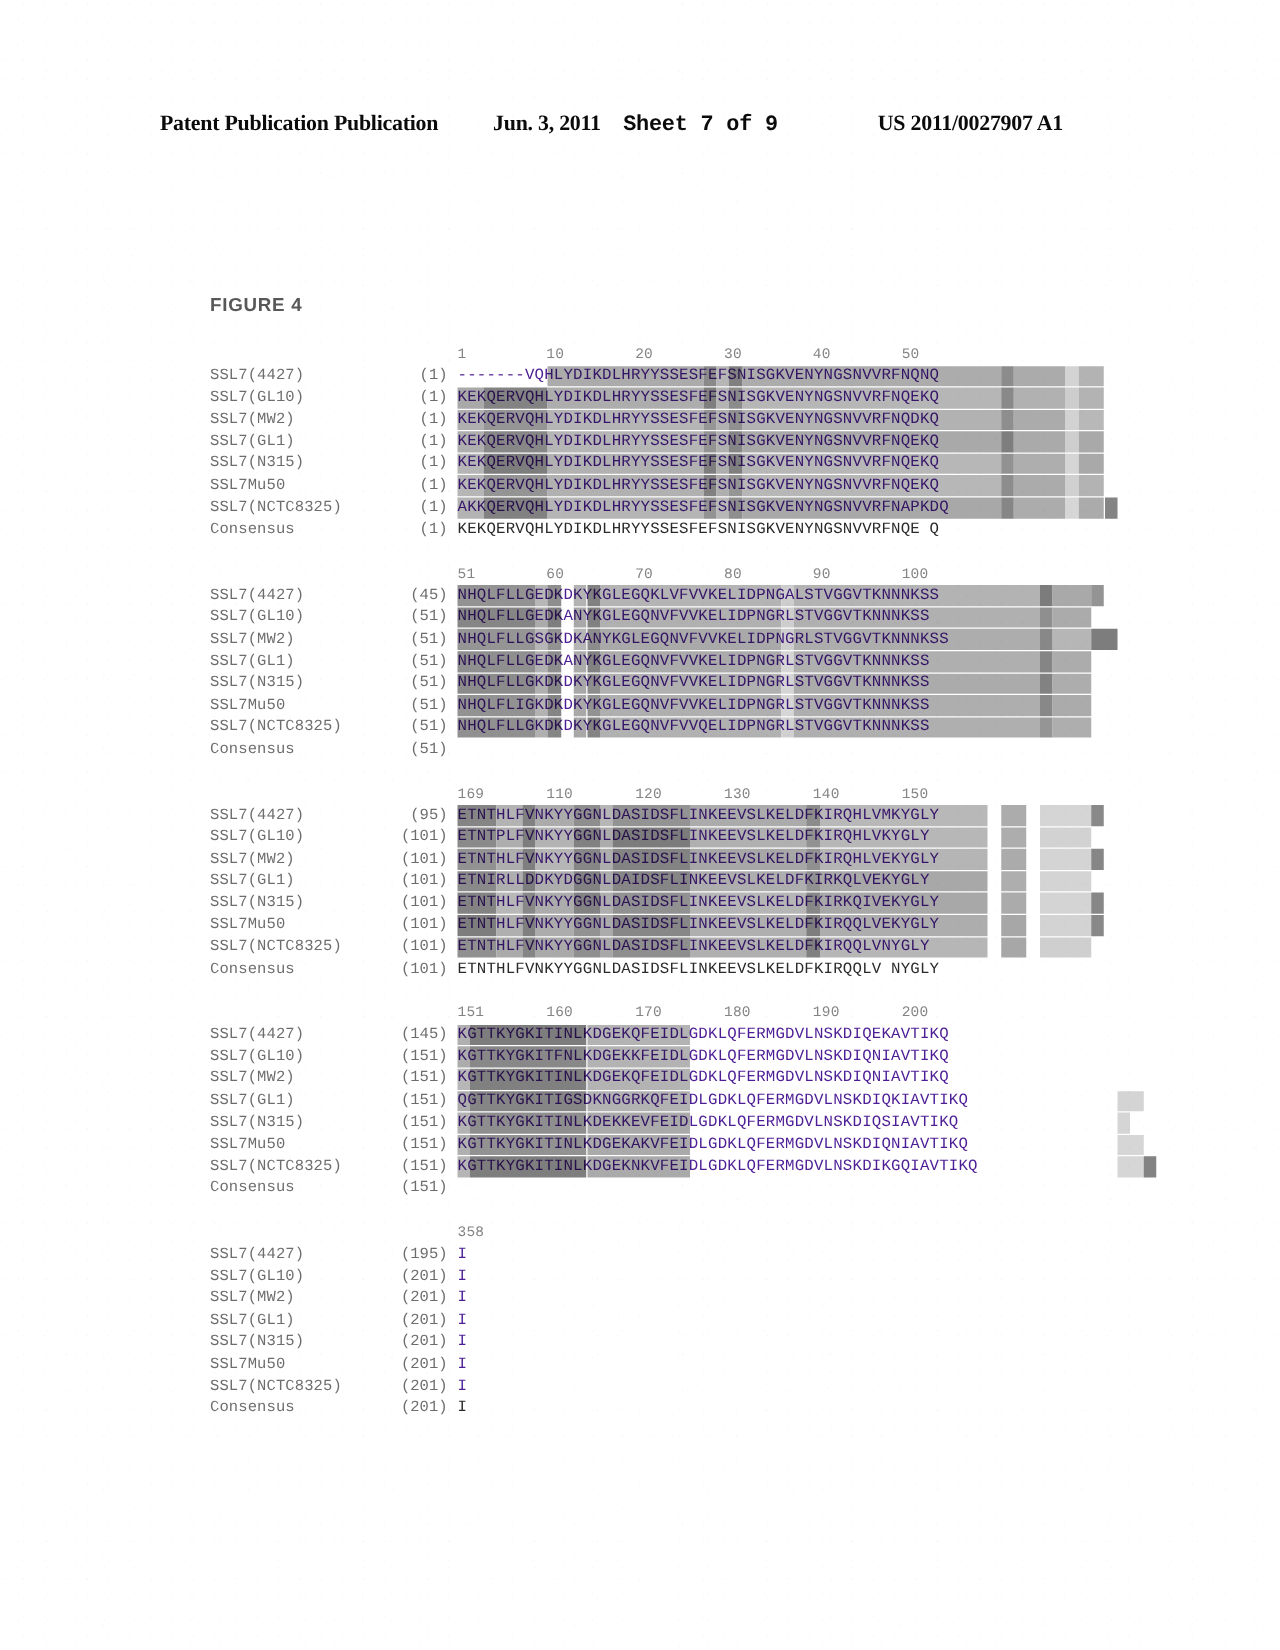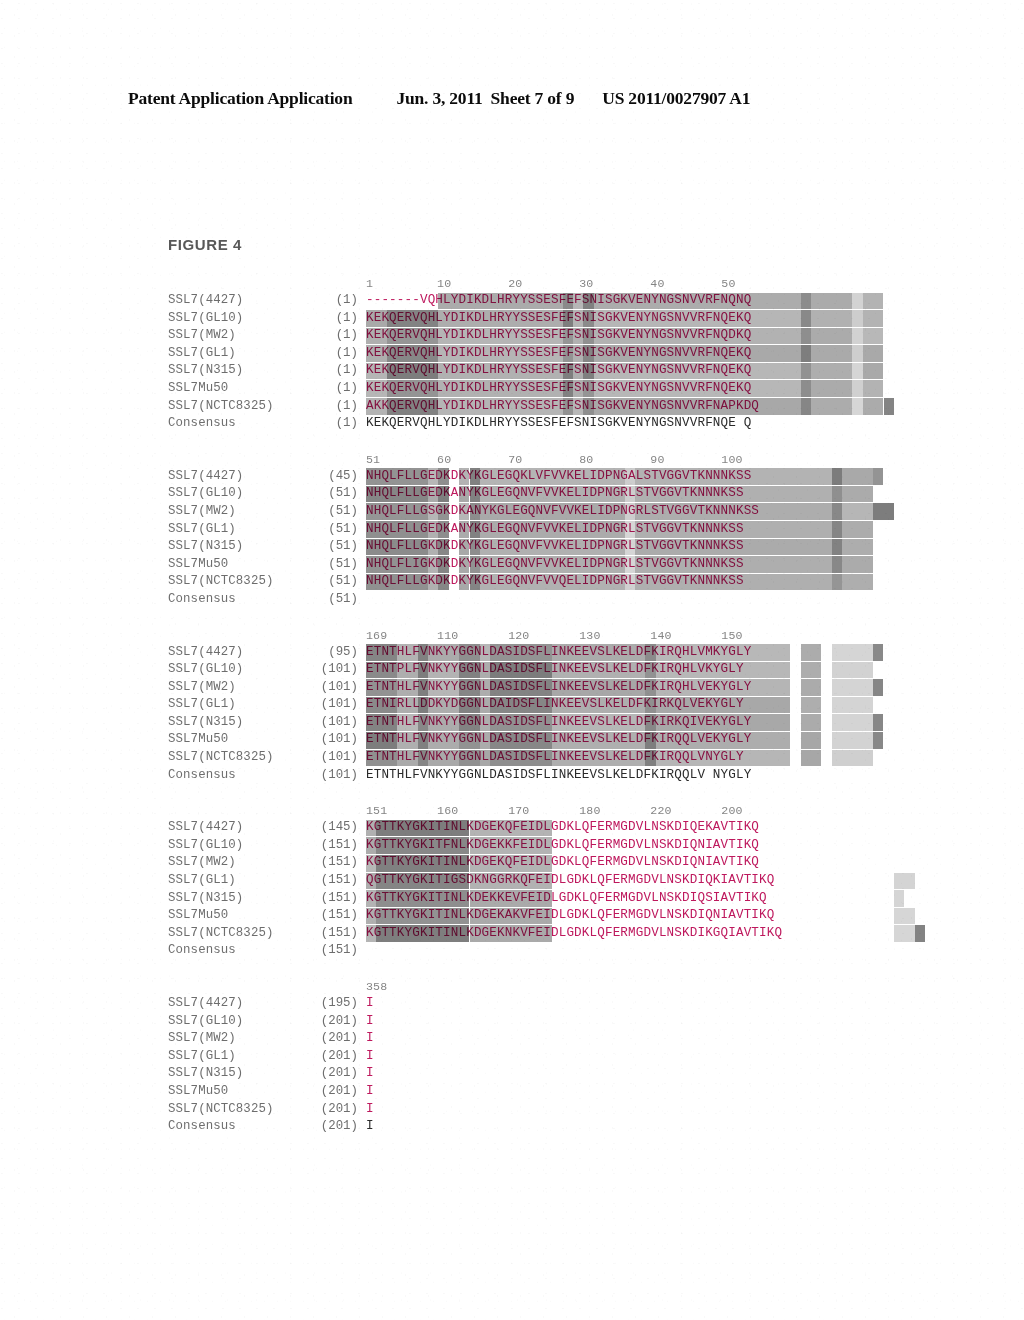--- a/index.html
+++ b/index.html
@@ -26,22 +26,22 @@
     align-items: baseline;
     font-family: "Liberation Serif", serif;
     font-weight: bold;
     font-size: 17.5px;
     letter-spacing: -0.2px;
     white-space: nowrap;
     color: #0b0b0b;
   }
   .hdr-pub   { flex: 0 0 auto; }
   .hdr-date  { flex: 0 0 auto; margin-left: 44px; }
-  .hdr-sheet { flex: 0 0 auto; margin-left: 8px; }
-  .hdr-num   { flex: 0 0 auto; margin-left: 28px; }
+  .hdr-sheet { flex: 0 0 auto; margin-left: 18px; font-family: Liberation Mono, monospace; }
+  .hdr-num   { flex: 0 0 auto; margin-left: 80px; }
 
   
   .figure-wrap {
     position: absolute;
     top: 236px;
     left: 168px;
     width: 720px;
   }
   .figure-title {
     font-family: "Liberation Sans", sans-serif;
@@ -109,21 +109,21 @@
   .seqline .shade {
     position: absolute;
     top: 0.5px;
     height: 16.6px;
     z-index: 0;
   }
   .seqline .txt {
     position: relative;
     z-index: 1;
     display: inline-block;
-    color: #be185d;
+    color: #4c1d95;
     mix-blend-mode: multiply;
   }
   .consensus-row .col-seq {
     color: #303030;
   }
   .consensus-row .seqline .txt {
     color: #2a2a2a;
   }
 
   
@@ -138,21 +138,21 @@
       radial-gradient(circle at 63% 71%, rgba(0,0,0,0.08) 0.6px, transparent 0.9px),
       radial-gradient(circle at 37% 48%, rgba(0,0,0,0.07) 0.5px, transparent 0.8px),
       radial-gradient(circle at 84% 15%, rgba(0,0,0,0.06) 0.5px, transparent 0.8px);
     background-size: 17px 15px, 23px 21px, 13px 19px, 29px 27px;
   }
 </style>
 </head>
 <body>
 
 <div class="page-header">
-  <span class="hdr-pub">Patent Application Application</span>
+  <span class="hdr-pub">Patent Publication Publication</span>
   <span class="hdr-date">Jun. 3, 2011</span>
   <span class="hdr-sheet">Sheet 7 of 9</span>
   <span class="hdr-num">US 2011/0027907 A1</span>
 </div>
 
 <div class="figure-wrap">
   <div class="figure-title">FIGURE 4</div>
   <div id="aln-root">
       <div class="aln-block">
         <div class="aln-row ruler"><span class="col-label"></span><span class="col-pos"></span><span class="col-seq">1         10        20        30        40        50</span></div>
@@ -181,21 +181,21 @@
         <div class="aln-row"><span class="col-label">SSL7(4427)</span><span class="col-pos">(95)</span><span class="col-seq"><span class="seqline"><span class="shade" style="left: 0px; width: 31.05px; background: rgb(110, 110, 110); opacity: 0.837279;"></span><span class="shade" style="left: 31.05px; width: 20.7px; background: rgb(158, 158, 158); opacity: 0.785085;"></span><span class="shade" style="left: 51.75px; width: 10.35px; background: rgb(110, 110, 110); opacity: 0.867824;"></span><span class="shade" style="left: 62.1px; width: 31.05px; background: rgb(158, 158, 158); opacity: 0.870519;"></span><span class="shade" style="left: 93.15px; width: 20.7px; background: rgb(110, 110, 110); opacity: 0.779463;"></span><span class="shade" style="left: 113.85px; width: 10.35px; background: rgb(158, 158, 158); opacity: 0.752504;"></span><span class="shade" style="left: 124.2px; width: 62.1px; background: rgb(110, 110, 110); opacity: 0.745864;"></span><span class="shade" style="left: 186.3px; width: 93.15px; background: rgb(158, 158, 158); opacity: 0.871025;"></span><span class="shade" style="left: 279.45px; width: 10.35px; background: rgb(110, 110, 110); opacity: 0.800744;"></span><span class="shade" style="left: 289.8px; width: 134.55px; background: rgb(158, 158, 158); opacity: 0.734431;"></span><span class="shade" style="left: 434.7px; width: 20.7px; background: rgb(158, 158, 158); opacity: 0.850976;"></span><span class="shade" style="left: 465.75px; width: 41.4px; background: rgb(200, 200, 200); opacity: 0.773182;"></span><span class="shade" style="left: 507.15px; width: 10.35px; background: rgb(110, 110, 110); opacity: 0.817406;"></span><span class="txt">ETNTHLFVNKYYGGNLDASIDSFLINKEEVSLKELDFKIRQHLVMKYGLY</span></span></span></div>
         <div class="aln-row"><span class="col-label">SSL7(GL10)</span><span class="col-pos">(101)</span><span class="col-seq"><span class="seqline"><span class="shade" style="left: 0px; width: 31.05px; background: rgb(110, 110, 110); opacity: 0.802207;"></span><span class="shade" style="left: 31.05px; width: 20.7px; background: rgb(158, 158, 158); opacity: 0.832661;"></span><span class="shade" style="left: 51.75px; width: 10.35px; background: rgb(110, 110, 110); opacity: 0.896791;"></span><span class="shade" style="left: 62.1px; width: 31.05px; background: rgb(158, 158, 158); opacity: 0.78549;"></span><span class="shade" style="left: 93.15px; width: 20.7px; background: rgb(110, 110, 110); opacity: 0.867777;"></span><span class="shade" style="left: 113.85px; width: 10.35px; background: rgb(158, 158, 158); opacity: 0.850976;"></span><span class="shade" style="left: 124.2px; width: 62.1px; background: rgb(110, 110, 110); opacity: 0.901373;"></span><span class="shade" style="left: 186.3px; width: 93.15px; background: rgb(158, 158, 158); opacity: 0.817406;"></span><span class="shade" style="left: 279.45px; width: 10.35px; background: rgb(110, 110, 110); opacity: 0.74945;"></span><span class="shade" style="left: 289.8px; width: 134.55px; background: rgb(158, 158, 158); opacity: 0.737055;"></span><span class="shade" style="left: 434.7px; width: 20.7px; background: rgb(158, 158, 158); opacity: 0.848798;"></span><span class="shade" style="left: 465.75px; width: 41.4px; background: rgb(200, 200, 200); opacity: 0.817386;"></span><span class="txt">ETNTPLFVNKYYGGNLDASIDSFLINKEEVSLKELDFKIRQHLVKYGLY</span></span></span></div>
         <div class="aln-row"><span class="col-label">SSL7(MW2)</span><span class="col-pos">(101)</span><span class="col-seq"><span class="seqline"><span class="shade" style="left: 0px; width: 31.05px; background: rgb(110, 110, 110); opacity: 0.749796;"></span><span class="shade" style="left: 31.05px; width: 20.7px; background: rgb(158, 158, 158); opacity: 0.839241;"></span><span class="shade" style="left: 51.75px; width: 10.35px; background: rgb(110, 110, 110); opacity: 0.883198;"></span><span class="shade" style="left: 62.1px; width: 31.05px; background: rgb(158, 158, 158); opacity: 0.754169;"></span><span class="shade" style="left: 93.15px; width: 20.7px; background: rgb(110, 110, 110); opacity: 0.835215;"></span><span class="shade" style="left: 113.85px; width: 10.35px; background: rgb(158, 158, 158); opacity: 0.848798;"></span><span class="shade" style="left: 124.2px; width: 62.1px; background: rgb(110, 110, 110); opacity: 0.855179;"></span><span class="shade" style="left: 186.3px; width: 93.15px; background: rgb(158, 158, 158); opacity: 0.908772;"></span><span class="shade" style="left: 279.45px; width: 10.35px; background: rgb(110, 110, 110); opacity: 0.769058;"></span><span class="shade" style="left: 289.8px; width: 134.55px; background: rgb(158, 158, 158); opacity: 0.761632;"></span><span class="shade" style="left: 434.7px; width: 20.7px; background: rgb(158, 158, 158); opacity: 0.864676;"></span><span class="shade" style="left: 465.75px; width: 41.4px; background: rgb(200, 200, 200); opacity: 0.783644;"></span><span class="shade" style="left: 507.15px; width: 10.35px; background: rgb(110, 110, 110); opacity: 0.83534;"></span><span class="txt">ETNTHLFVNKYYGGNLDASIDSFLINKEEVSLKELDFKIRQHLVEKYGLY</span></span></span></div>
         <div class="aln-row"><span class="col-label">SSL7(GL1)</span><span class="col-pos">(101)</span><span class="col-seq"><span class="seqline"><span class="shade" style="left: 0px; width: 31.05px; background: rgb(110, 110, 110); opacity: 0.803862;"></span><span class="shade" style="left: 31.05px; width: 20.7px; background: rgb(158, 158, 158); opacity: 0.831183;"></span><span class="shade" style="left: 51.75px; width: 10.35px; background: rgb(110, 110, 110); opacity: 0.899474;"></span><span class="shade" style="left: 62.1px; width: 31.05px; background: rgb(158, 158, 158); opacity: 0.84513;"></span><span class="shade" style="left: 93.15px; width: 20.7px; background: rgb(110, 110, 110); opacity: 0.864285;"></span><span class="shade" style="left: 113.85px; width: 10.35px; background: rgb(158, 158, 158); opacity: 0.864676;"></span><span class="shade" style="left: 124.2px; width: 62.1px; background: rgb(110, 110, 110); opacity: 0.831052;"></span><span class="shade" style="left: 186.3px; width: 93.15px; background: rgb(158, 158, 158); opacity: 0.83534;"></span><span class="shade" style="left: 279.45px; width: 10.35px; background: rgb(110, 110, 110); opacity: 0.766925;"></span><span class="shade" style="left: 289.8px; width: 134.55px; background: rgb(158, 158, 158); opacity: 0.900588;"></span><span class="shade" style="left: 434.7px; width: 20.7px; background: rgb(158, 158, 158); opacity: 0.837127;"></span><span class="shade" style="left: 465.75px; width: 41.4px; background: rgb(200, 200, 200); opacity: 0.789215;"></span><span class="txt">ETNIRLLDDKYDGGNLDAIDSFLINKEEVSLKELDFKIRKQLVEKYGLY</span></span></span></div>
         <div class="aln-row"><span class="col-label">SSL7(N315)</span><span class="col-pos">(101)</span><span class="col-seq"><span class="seqline"><span class="shade" style="left: 0px; width: 31.05px; background: rgb(110, 110, 110); opacity: 0.855607;"></span><span class="shade" style="left: 31.05px; width: 20.7px; background: rgb(158, 158, 158); opacity: 0.731441;"></span><span class="shade" style="left: 51.75px; width: 10.35px; background: rgb(110, 110, 110); opacity: 0.82522;"></span><span class="shade" style="left: 62.1px; width: 31.05px; background: rgb(158, 158, 158); opacity: 0.854882;"></span><span class="shade" style="left: 93.15px; width: 20.7px; background: rgb(110, 110, 110); opacity: 0.858331;"></span><span class="shade" style="left: 113.85px; width: 10.35px; background: rgb(158, 158, 158); opacity: 0.837127;"></span><span class="shade" style="left: 124.2px; width: 62.1px; background: rgb(110, 110, 110); opacity: 0.761047;"></span><span class="shade" style="left: 186.3px; width: 93.15px; background: rgb(158, 158, 158); opacity: 0.748809;"></span><span class="shade" style="left: 279.45px; width: 10.35px; background: rgb(110, 110, 110); opacity: 0.826189;"></span><span class="shade" style="left: 289.8px; width: 134.55px; background: rgb(158, 158, 158); opacity: 0.893304;"></span><span class="shade" style="left: 434.7px; width: 20.7px; background: rgb(158, 158, 158); opacity: 0.866282;"></span><span class="shade" style="left: 465.75px; width: 41.4px; background: rgb(200, 200, 200); opacity: 0.786573;"></span><span class="shade" style="left: 507.15px; width: 10.35px; background: rgb(110, 110, 110); opacity: 0.8267;"></span><span class="txt">ETNTHLFVNKYYGGNLDASIDSFLINKEEVSLKELDFKIRKQIVEKYGLY</span></span></span></div>
         <div class="aln-row"><span class="col-label">SSL7Mu50</span><span class="col-pos">(101)</span><span class="col-seq"><span class="seqline"><span class="shade" style="left: 0px; width: 31.05px; background: rgb(110, 110, 110); opacity: 0.895192;"></span><span class="shade" style="left: 31.05px; width: 20.7px; background: rgb(158, 158, 158); opacity: 0.822184;"></span><span class="shade" style="left: 51.75px; width: 10.35px; background: rgb(110, 110, 110); opacity: 0.880029;"></span><span class="shade" style="left: 62.1px; width: 31.05px; background: rgb(158, 158, 158); opacity: 0.852567;"></span><span class="shade" style="left: 93.15px; width: 20.7px; background: rgb(110, 110, 110); opacity: 0.74793;"></span><span class="shade" style="left: 113.85px; width: 10.35px; background: rgb(158, 158, 158); opacity: 0.866282;"></span><span class="shade" style="left: 124.2px; width: 62.1px; background: rgb(110, 110, 110); opacity: 0.828855;"></span><span class="shade" style="left: 186.3px; width: 93.15px; background: rgb(158, 158, 158); opacity: 0.8267;"></span><span class="shade" style="left: 279.45px; width: 10.35px; background: rgb(110, 110, 110); opacity: 0.889993;"></span><span class="shade" style="left: 289.8px; width: 134.55px; background: rgb(158, 158, 158); opacity: 0.845099;"></span><span class="shade" style="left: 434.7px; width: 20.7px; background: rgb(158, 158, 158); opacity: 0.904359;"></span><span class="shade" style="left: 465.75px; width: 41.4px; background: rgb(200, 200, 200); opacity: 0.795561;"></span><span class="shade" style="left: 507.15px; width: 10.35px; background: rgb(110, 110, 110); opacity: 0.823691;"></span><span class="txt">ETNTHLFVNKYYGGNLDASIDSFLINKEEVSLKELDFKIRQQLVEKYGLY</span></span></span></div>
         <div class="aln-row"><span class="col-label">SSL7(NCTC8325)</span><span class="col-pos">(101)</span><span class="col-seq"><span class="seqline"><span class="shade" style="left: 0px; width: 31.05px; background: rgb(110, 110, 110); opacity: 0.768265;"></span><span class="shade" style="left: 31.05px; width: 20.7px; background: rgb(158, 158, 158); opacity: 0.878778;"></span><span class="shade" style="left: 51.75px; width: 10.35px; background: rgb(110, 110, 110); opacity: 0.842157;"></span><span class="shade" style="left: 62.1px; width: 31.05px; background: rgb(158, 158, 158); opacity: 0.890737;"></span><span class="shade" style="left: 93.15px; width: 20.7px; background: rgb(110, 110, 110); opacity: 0.771517;"></span><span class="shade" style="left: 113.85px; width: 10.35px; background: rgb(158, 158, 158); opacity: 0.904359;"></span><span class="shade" style="left: 124.2px; width: 62.1px; background: rgb(110, 110, 110); opacity: 0.780924;"></span><span class="shade" style="left: 186.3px; width: 93.15px; background: rgb(158, 158, 158); opacity: 0.823691;"></span><span class="shade" style="left: 279.45px; width: 10.35px; background: rgb(110, 110, 110); opacity: 0.87883;"></span><span class="shade" style="left: 289.8px; width: 134.55px; background: rgb(158, 158, 158); opacity: 0.748481;"></span><span class="shade" style="left: 434.7px; width: 20.7px; background: rgb(158, 158, 158); opacity: 0.908689;"></span><span class="shade" style="left: 465.75px; width: 41.4px; background: rgb(200, 200, 200); opacity: 0.880151;"></span><span class="txt">ETNTHLFVNKYYGGNLDASIDSFLINKEEVSLKELDFKIRQQLVNYGLY</span></span></span></div>
         <div class="aln-row consensus-row"><span class="col-label">Consensus</span><span class="col-pos">(101)</span><span class="col-seq"><span class="seqline"><span class="txt">ETNTHLFVNKYYGGNLDASIDSFLINKEEVSLKELDFKIRQQLV NYGLY</span></span></span></div>
       </div>
       <div class="aln-block">
-        <div class="aln-row ruler"><span class="col-label"></span><span class="col-pos"></span><span class="col-seq">151       160       170       180       220       200</span></div>
+        <div class="aln-row ruler"><span class="col-label"></span><span class="col-pos"></span><span class="col-seq">151       160       170       180       190       200</span></div>
         <div class="aln-row"><span class="col-label">SSL7(4427)</span><span class="col-pos">(145)</span><span class="col-seq"><span class="seqline"><span class="shade" style="left: 0px; width: 10.35px; background: rgb(158, 158, 158); opacity: 0.817149;"></span><span class="shade" style="left: 10.35px; width: 93.15px; background: rgb(110, 110, 110); opacity: 0.899474;"></span><span class="shade" style="left: 103.5px; width: 82.8px; background: rgb(158, 158, 158); opacity: 0.783644;"></span><span class="txt">KGTTKYGKITINLKDGEKQFEIDLGDKLQFERMGDVLNSKDIQEKAVTIKQ</span></span></span></div>
         <div class="aln-row"><span class="col-label">SSL7(GL10)</span><span class="col-pos">(151)</span><span class="col-seq"><span class="seqline"><span class="shade" style="left: 0px; width: 10.35px; background: rgb(158, 158, 158); opacity: 0.857066;"></span><span class="shade" style="left: 10.35px; width: 93.15px; background: rgb(110, 110, 110); opacity: 0.82522;"></span><span class="shade" style="left: 103.5px; width: 82.8px; background: rgb(158, 158, 158); opacity: 0.789215;"></span><span class="txt">KGTTKYGKITFNLKDGEKKFEIDLGDKLQFERMGDVLNSKDIQNIAVTIKQ</span></span></span></div>
         <div class="aln-row"><span class="col-label">SSL7(MW2)</span><span class="col-pos">(151)</span><span class="col-seq"><span class="seqline"><span class="shade" style="left: 0px; width: 10.35px; background: rgb(158, 158, 158); opacity: 0.74468;"></span><span class="shade" style="left: 10.35px; width: 93.15px; background: rgb(110, 110, 110); opacity: 0.880029;"></span><span class="shade" style="left: 103.5px; width: 82.8px; background: rgb(158, 158, 158); opacity: 0.786573;"></span><span class="txt">KGTTKYGKITINLKDGEKQFEIDLGDKLQFERMGDVLNSKDIQNIAVTIKQ</span></span></span></div>
         <div class="aln-row"><span class="col-label">SSL7(GL1)</span><span class="col-pos">(151)</span><span class="col-seq"><span class="seqline"><span class="shade" style="left: 0px; width: 10.35px; background: rgb(158, 158, 158); opacity: 0.845221;"></span><span class="shade" style="left: 10.35px; width: 93.15px; background: rgb(110, 110, 110); opacity: 0.842157;"></span><span class="shade" style="left: 103.5px; width: 82.8px; background: rgb(158, 158, 158); opacity: 0.795561;"></span><span class="shade" style="left: 527.85px; width: 20.7px; background: rgb(200, 200, 200); opacity: 0.778109;"></span><span class="txt">QGTTKYGKITIGSDKNGGRKQFEIDLGDKLQFERMGDVLNSKDIQKIAVTIKQ</span></span></span></div>
         <div class="aln-row"><span class="col-label">SSL7(N315)</span><span class="col-pos">(151)</span><span class="col-seq"><span class="seqline"><span class="shade" style="left: 0px; width: 10.35px; background: rgb(158, 158, 158); opacity: 0.78862;"></span><span class="shade" style="left: 10.35px; width: 93.15px; background: rgb(110, 110, 110); opacity: 0.774755;"></span><span class="shade" style="left: 103.5px; width: 82.8px; background: rgb(158, 158, 158); opacity: 0.880151;"></span><span class="shade" style="left: 527.85px; width: 10.35px; background: rgb(200, 200, 200); opacity: 0.761789;"></span><span class="txt">KGTTKYGKITINLKDEKKEVFEIDLGDKLQFERMGDVLNSKDIQSIAVTIKQ</span></span></span></div>
         <div class="aln-row"><span class="col-label">SSL7Mu50</span><span class="col-pos">(151)</span><span class="col-seq"><span class="seqline"><span class="shade" style="left: 0px; width: 10.35px; background: rgb(158, 158, 158); opacity: 0.811416;"></span><span class="shade" style="left: 10.35px; width: 93.15px; background: rgb(110, 110, 110); opacity: 0.752973;"></span><span class="shade" style="left: 103.5px; width: 82.8px; background: rgb(158, 158, 158); opacity: 0.879851;"></span><span class="shade" style="left: 527.85px; width: 20.7px; background: rgb(200, 200, 200); opacity: 0.751884;"></span><span class="txt">KGTTKYGKITINLKDGEKAKVFEIDLGDKLQFERMGDVLNSKDIQNIAVTIKQ</span></span></span></div>
         <div class="aln-row"><span class="col-label">SSL7(NCTC8325)</span><span class="col-pos">(151)</span><span class="col-seq"><span class="seqline"><span class="shade" style="left: 0px; width: 10.35px; background: rgb(158, 158, 158); opacity: 0.762616;"></span><span class="shade" style="left: 10.35px; width: 93.15px; background: rgb(110, 110, 110); opacity: 0.888223;"></span><span class="shade" style="left: 103.5px; width: 82.8px; background: rgb(158, 158, 158); opacity: 0.878002;"></span><span class="shade" style="left: 527.85px; width: 20.7px; background: rgb(200, 200, 200); opacity: 0.739302;"></span><span class="shade" style="left: 548.55px; width: 10.35px; background: rgb(110, 110, 110); opacity: 0.855103;"></span><span class="txt">KGTTKYGKITINLKDGEKNKVFEIDLGDKLQFERMGDVLNSKDIKGQIAVTIKQ</span></span></span></div>
         <div class="aln-row consensus-row"><span class="col-label">Consensus</span><span class="col-pos">(151)</span></div>
       </div>
       <div class="aln-block">

